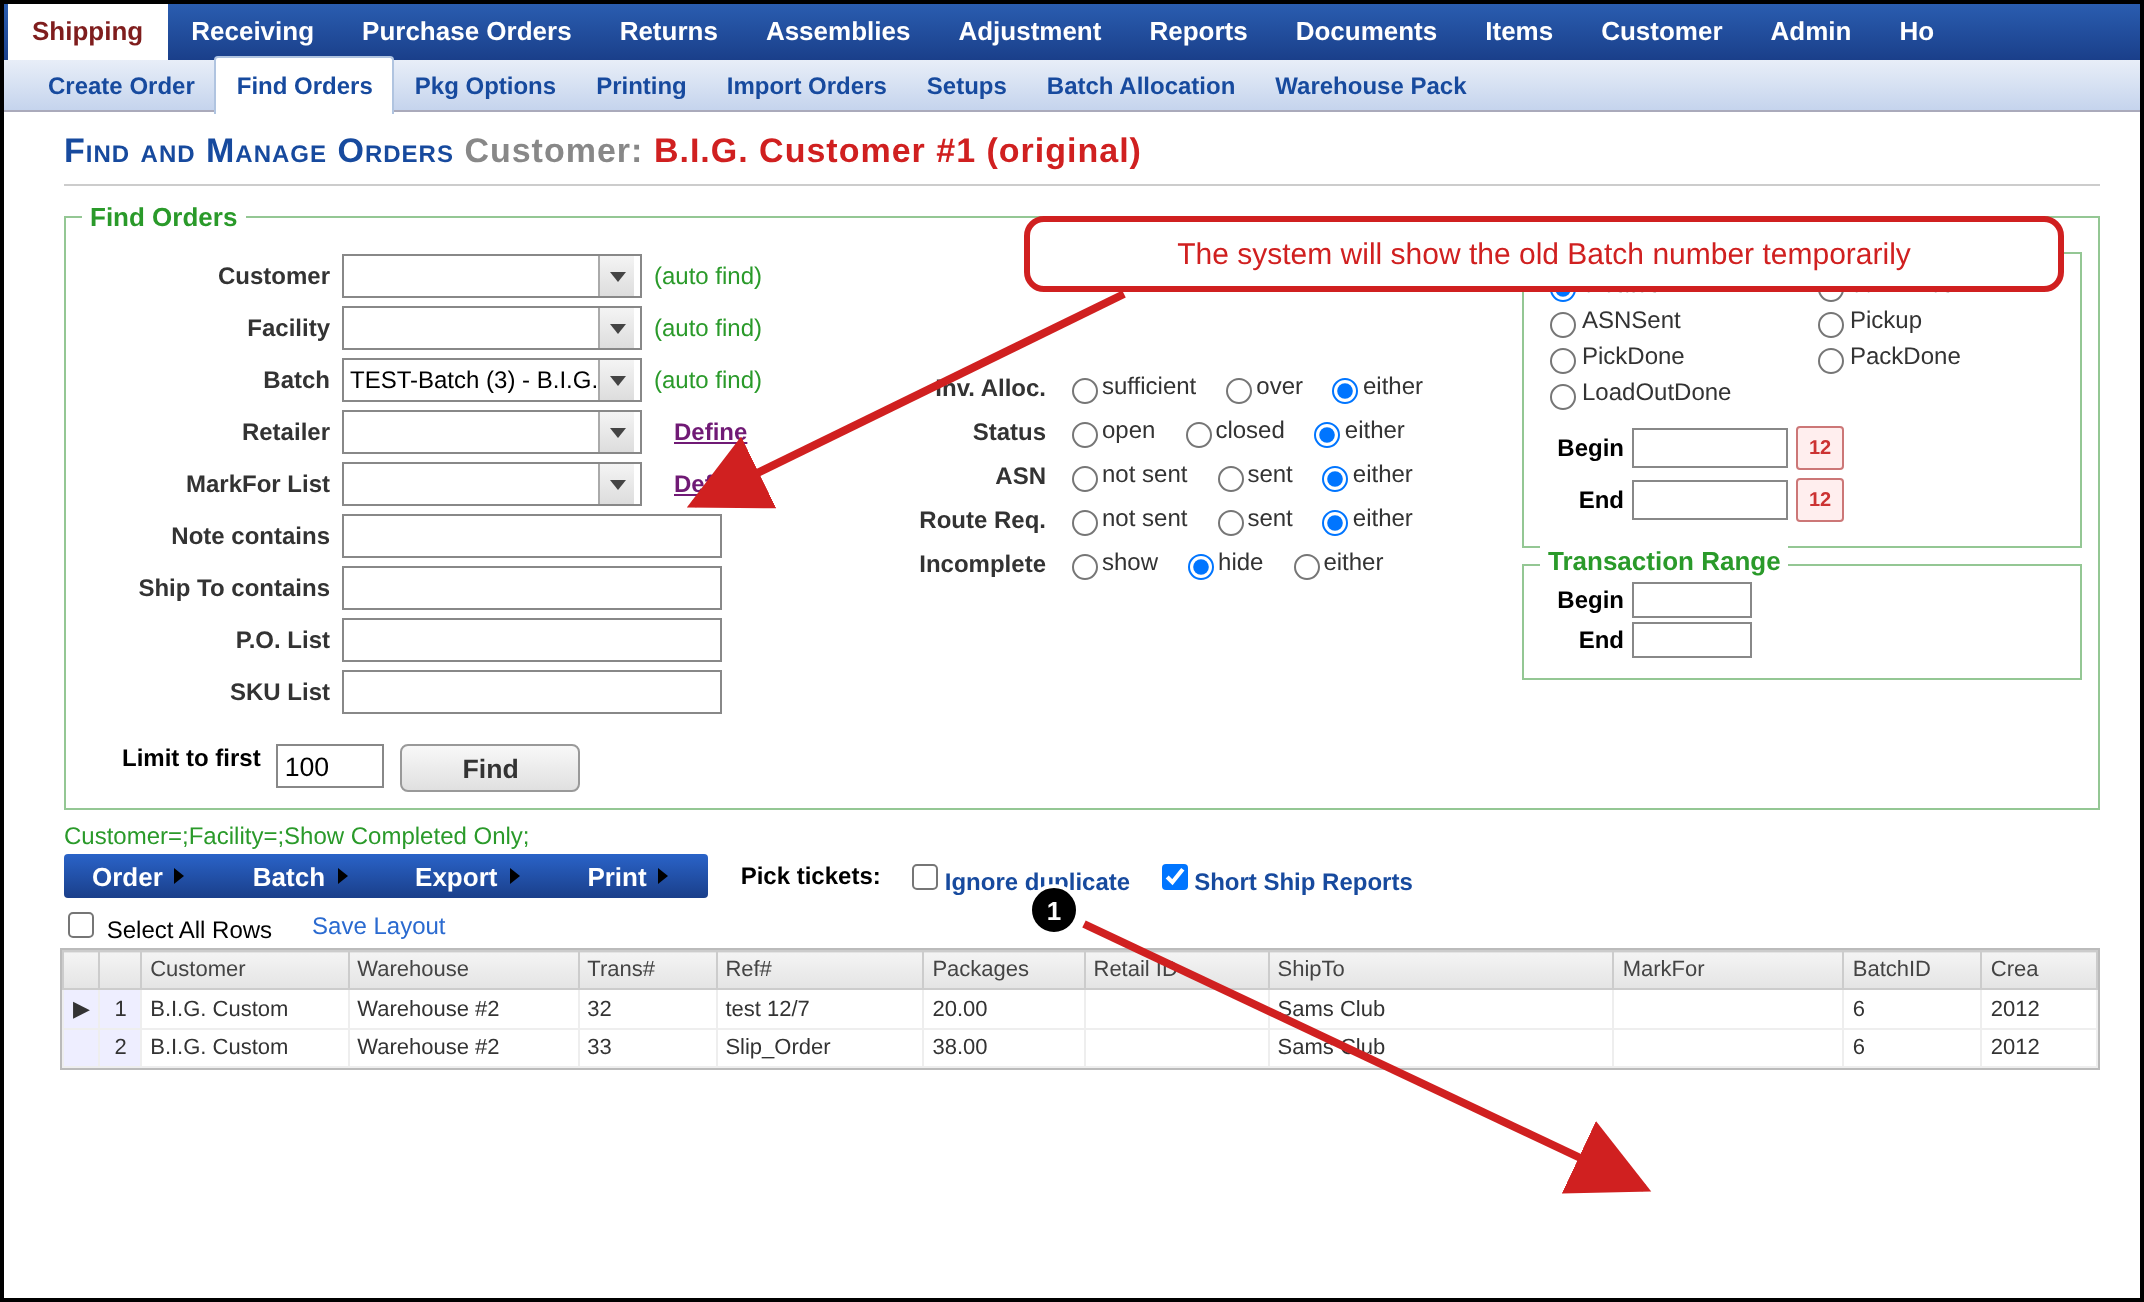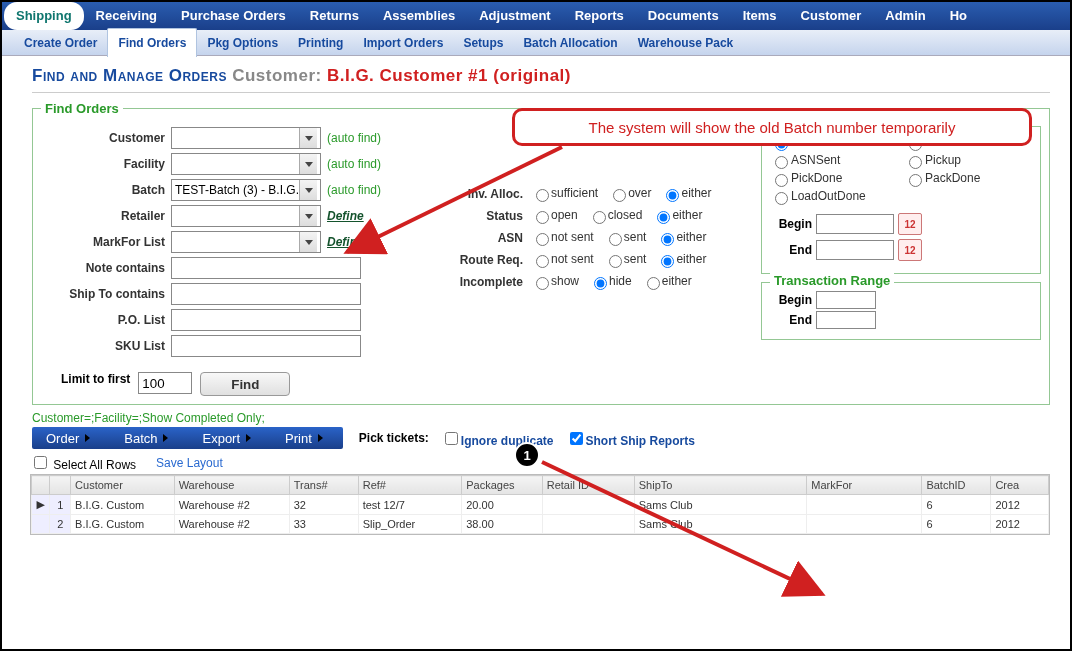--- a/index.html
+++ b/index.html
@@ -24,22 +24,21 @@
   }
   .main-nav .tab {
     color: #fff;
     font-weight: bold;
     padding: 6px 12px;
     cursor: pointer;
     font-size: 13px;
   }
   .main-nav .tab.active {
     background: #fff;
-    color: #0f766e;
-    border-radius: 13px;
+    color: #7f1d1d;
   }
   
   .sub-nav {
     display: flex;
     background: linear-gradient(#e8eef8, #c5d4ed);
     height: 26px;
     align-items: center;
     padding-left: 12px;
     border-bottom: 1px solid #aab;
   }
@@ -158,21 +157,21 @@
     justify-content: center;
     cursor: pointer;
   }
   .triangle-down {
     width: 0; height: 0;
     border-left: 4px solid transparent;
     border-right: 4px solid transparent;
     border-top: 5px solid #444;
   }
   .auto-find { color: #2a9a2a; margin-left: 6px; }
-  .define-link { color: #14532d; font-weight: bold; text-decoration: underline; margin-left: 6px; cursor: pointer; font-style: italic; }
+  .define-link { color: #701a75; font-weight: bold; text-decoration: underline; margin-left: 16px; cursor: pointer; }
   .txt-190 { width: 190px; }
   .radio-row {
     display: flex;
     align-items: center;
     margin-bottom: 6px;
   }
   .radio-row .rlabel {
     width: 90px;
     text-align: right;
     padding-right: 8px;
@@ -252,21 +251,21 @@
     gap: 16px;
   }
   .blue-menu {
     display: flex;
     background: linear-gradient(#2a63c8,#1a3f8a);
     height: 22px;
     border-radius: 2px;
   }
   .blue-menu .bm {
     color: #fff;
-    font-weight: normal;
+    font-weight: bold;
     padding: 3px 20px 3px 14px;
     display: flex;
     align-items: center;
     gap: 6px;
     cursor: pointer;
     font-size: 13px;
     justify-content: center;
   }
   .bm .tri-right {
     width: 0; height: 0;

